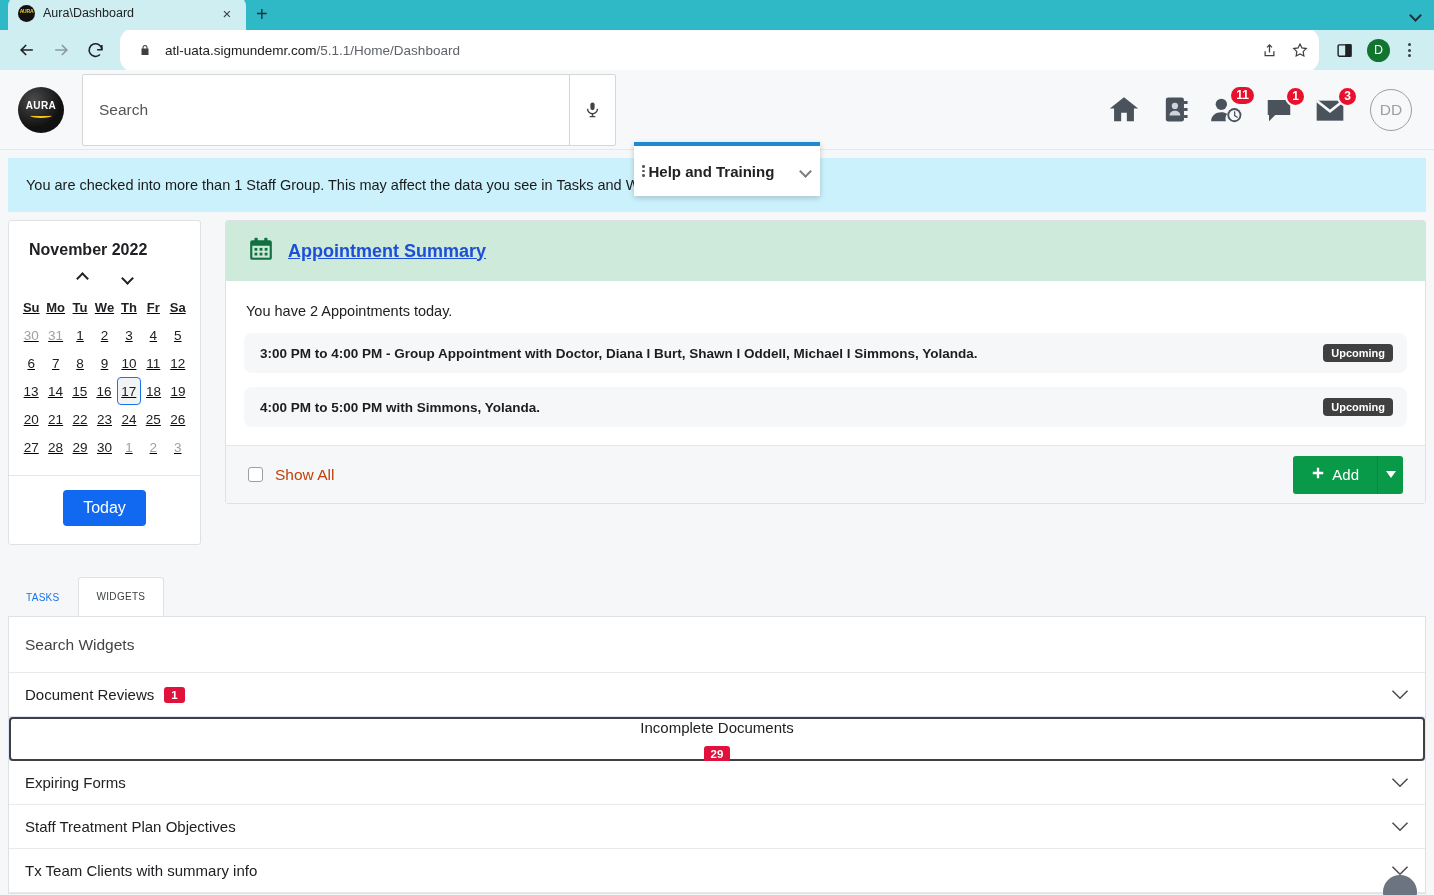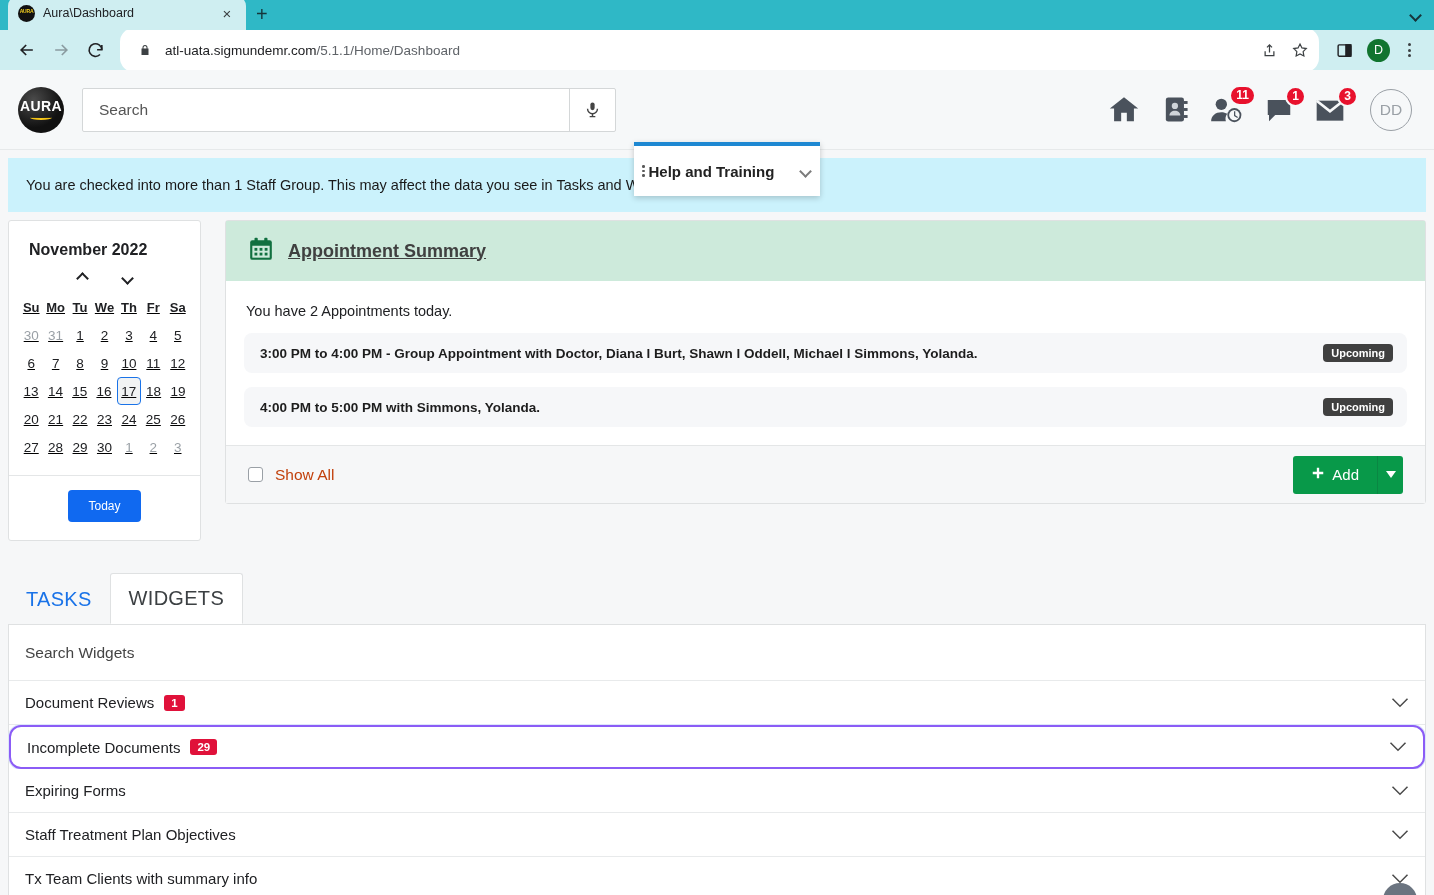--- a/index.html
+++ b/index.html
@@ -81,26 +81,26 @@
   .app-header {
     height: 80px; background: #f6f8f9; display: flex; align-items: center;
     padding: 0 18px; position: relative; border-bottom: 1px solid #e6e9ea;
   }
   .aura-logo {
     width: 46px; height: 46px; border-radius: 50%;
     background: radial-gradient(circle at 34% 28%, #4b4b4b 0%, #111 62%);
     display: flex; flex-direction: column; align-items: center;
     justify-content: center; flex: none; cursor: pointer;
   }
-  .aura-logo .wordmark { color: #fff; font-size: 14px; font-weight: bold;
+  .aura-logo .wordmark { color: #fff; font-size: 10px; font-weight: bold;
     letter-spacing: 0.4px; line-height: 1; }
   .aura-logo .swoosh { width: 22px; height: 5px; margin-top: 2px;
     border-bottom: 2.5px solid #f5c518; border-radius: 0 0 50% 50%; }
   .search-wrap {
-    margin-left: 18px; width: 534px; height: 44px; display: flex;
+    margin-left: 18px; width: 534px; height: 72px; display: flex;
     border: 1px solid #d4d7d8; background: #fff; border-radius: 2px;
   }
   .search-input {
     flex: 1; border: 0; outline: none; padding: 0 16px;
     font-size: 15.5px; color: #333; font-family: inherit; background: transparent;
   }
   .search-input::placeholder { color: #555; }
   .mic-btn {
     width: 46px; border-left: 1px solid #d4d7d8; display: flex;
     align-items: center; justify-content: center; cursor: pointer; color:#444;
@@ -173,34 +173,34 @@
   .cal-day { cursor: pointer; }
   .cal-day.muted { color: #9aa0a6; }
   .cal-day.selected {
     border: 1.5px solid #1a73e8; background: #f1f3f4;
     border-radius: 4px; width: 28px; height: 28px;
   }
   .cal-footer { border-top: 1px solid #e4e6e7; padding: 14px 0 18px;
     display: flex; justify-content: center; }
   .today-btn {
     background: #1069f0; color: #fff; border: 0; border-radius: 4px;
-    padding: 9px 20px; font-size: 12px; cursor: pointer;
+    padding: 9px 20px; font-size: 16px; cursor: pointer;
     font-family: inherit;
   }
 
   
   .appt-card {
     flex: 1; background: #fff; border: 1px solid #dfe1e2; border-radius: 3px;
   }
   .appt-head {
     background: #cdeadb; height: 60px; display: flex; align-items: center;
     gap: 14px; padding: 0 22px;
   }
   .appt-head-title {
-    font-size: 18px; font-weight: bold; color: #404040;
+    font-size: 18px; font-weight: bold; color: #1d4ed8;
     text-decoration: underline; cursor: pointer;
   }
   .appt-body { padding: 22px 18px 0; }
   .appt-sub { font-size: 14.5px; color: #202124; padding-left: 2px; }
   .appt-row {
     margin-top: 14px; background: #f6f7f9; border-radius: 8px;
     height: 40px; display: flex; align-items: center;
     padding: 0 14px 0 16px; gap: 10px;
   }
   .appt-text { font-size: 13.5px; font-weight: bold; color: #1d1d1d;
@@ -225,21 +225,21 @@
   }
   .add-split {
     background: #089949; width: 26px; border-left: 1px solid #0a8743;
     border-radius: 0 3px 3px 0; cursor: pointer;
     display: flex; align-items: center; justify-content: center; color: #fff;
   }
 
   
   .tabs-strip { margin: 32px 0 0 8px; display: flex; align-items: flex-end; }
   .tab-btn {
-    padding: 13px 18px; font-size: 20px; cursor: pointer;
+    padding: 13px 18px; font-size: 10px; cursor: pointer;
     letter-spacing: .3px; background: transparent; border: 0;
     font-family: inherit;
   }
   .tab-btn.link { color: #1a73e8; }
   .tab-btn.active {
     background: #fff; color: #3c4043;
     border: 1px solid #dfe1e2; border-bottom: 1px solid #fff;
     border-radius: 3px 3px 0 0; position: relative; z-index: 2;
   }
   .widget-panel {
@@ -254,22 +254,23 @@
     border: 0; outline: none; width: 100%; font-size: 15.5px; color: #333;
     font-family: inherit; background: transparent;
   }
   .widget-search input::placeholder { color: #444; }
   .widget-row {
     height: 44px; display: flex; align-items: center; padding: 0 16px;
     border-bottom: 1px solid #e8eaeb; gap: 10px; cursor: pointer;
     background: #fff; position: relative;
   }
   .widget-row.focused {
-    border: 2px solid #8b5cf6; border-radius: 12px;
+    border: 2px solid #404040; border-radius: 4px;
     box-shadow: 0 0 0 1px #dce6fa;
+    flex-direction: column;
   }
   .widget-label { font-size: 15px; color: #202124; }
   .cbadge {
     background: #e0113a; color: #fff; font-size: 11.5px; font-weight: bold;
     padding: 2px 7px; border-radius: 3px;
   }
   .widget-chev { margin-left: auto; color: #4a4a4a; }
   .scroll-top {
     position: absolute; right: 8px; bottom: -16px; width: 34px; height: 34px;
     border-radius: 50%; background: #6b7480; color: #fff;

